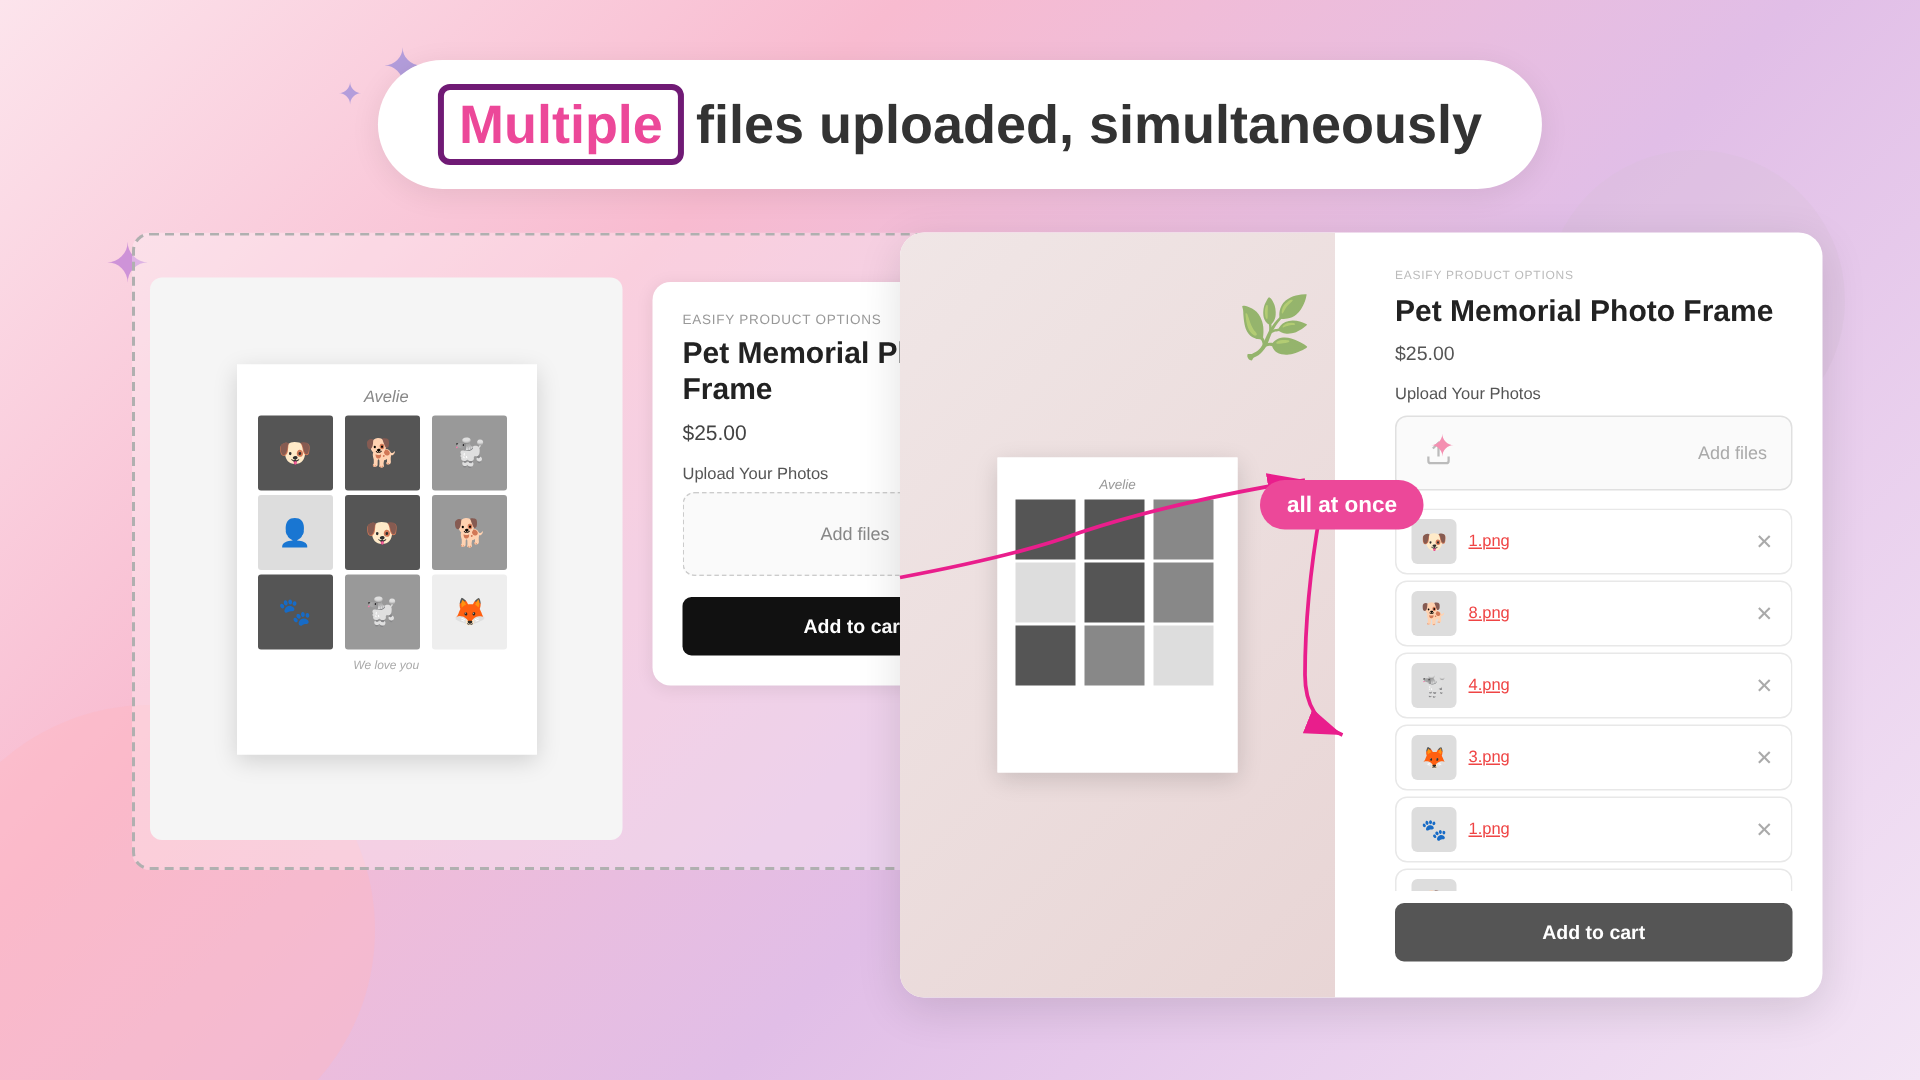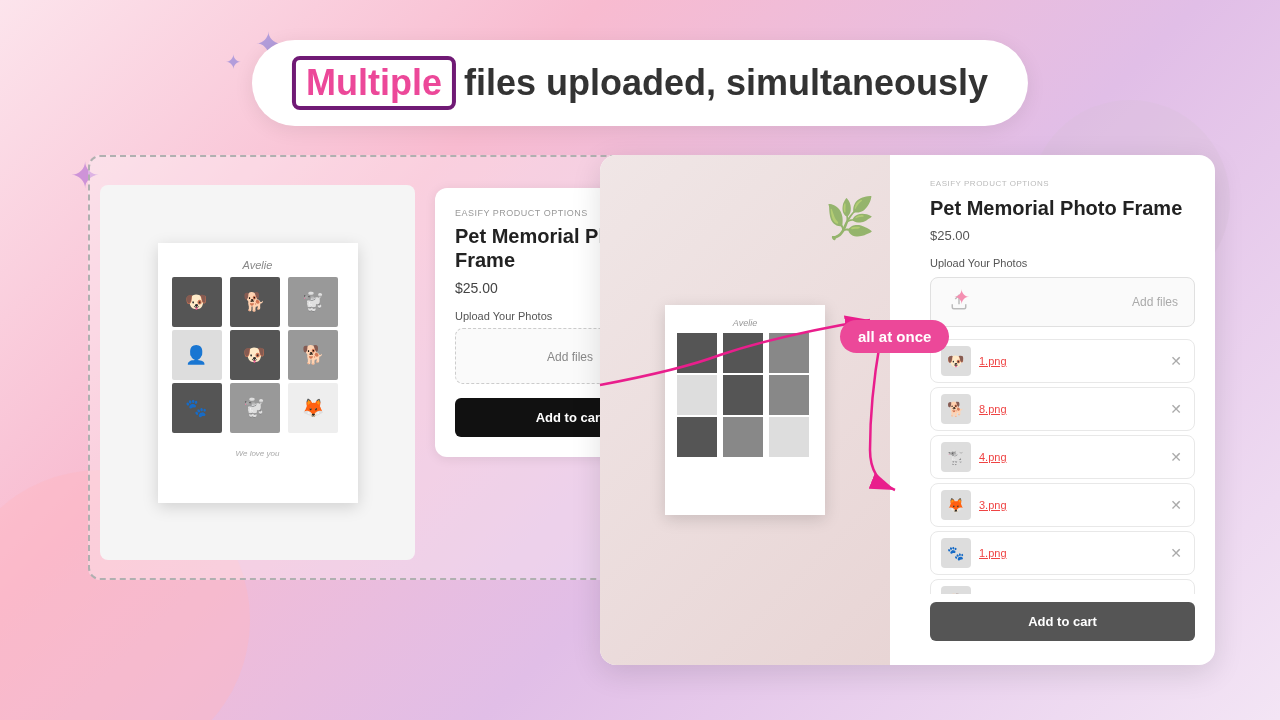--- a/index.html
+++ b/index.html
@@ -130,21 +130,21 @@
       font-size: 18px;
     }
     .photo-cell.dark { background: #555; }
     .photo-cell.med { background: #999; }
     .photo-cell.light { background: #ddd; }
     .photo-cell.lighter { background: #eee; }
     .frame-caption {
       text-align: center;
       font-size: 8px;
       color: #aaa;
-      margin-top: 14px;
+      margin-top: 4px;
       font-style: italic;
     }
 
     
     .left-card {
       position: absolute;
       left: 435px;
       top: 188px;
       width: 270px;
       background: white;

